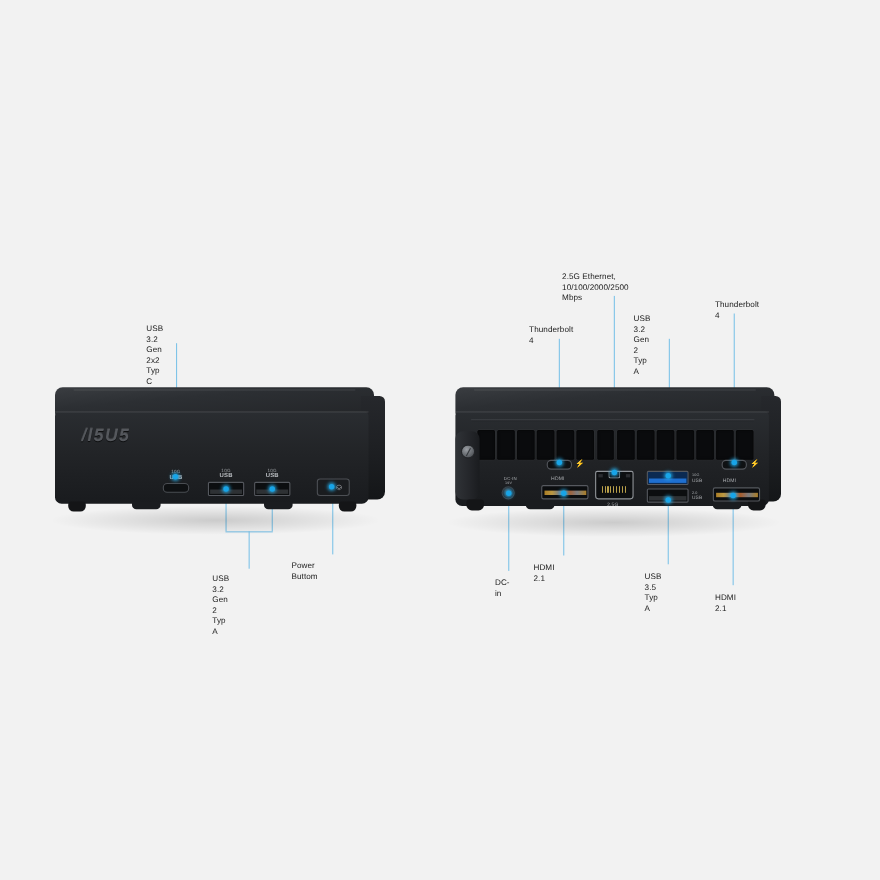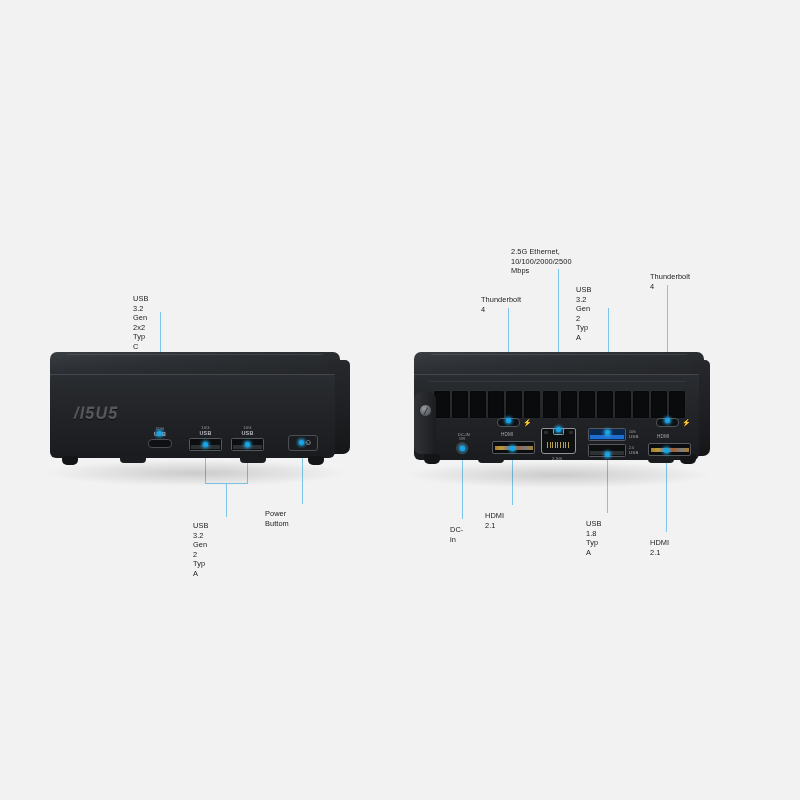--- a/index.html
+++ b/index.html
@@ -265,21 +265,21 @@
 
     <div class="top-plate" style="left:50px; top:352px; width:290px; height:26px;"></div>
     <div class="side" style="left:328px; top:360px; width:22px; height:94px;"></div>
     <div class="face" style="left:50px; top:374px; width:285px; height:84px;"></div>
 
     <div class="foot round" style="left:62px; top:456px; width:16px; height:9px;"></div>
     <div class="foot" style="left:120px; top:456px; width:26px; height:7px;"></div>
     <div class="foot" style="left:240px; top:456px; width:26px; height:7px;"></div>
     <div class="foot round" style="left:308px; top:456px; width:16px; height:9px;"></div>
 
-    <div class="asus-logo" style="left:74px; top:405px;">/l5U5</div>
+    <div class="asus-logo" style="left:74px; top:388px;">/l5U5</div>
 
     <div class="porttext" style="left:146px; top:426px; width:28px;">10G</div>
     <div class="porttext big" style="left:146px; top:431px; width:28px;">USB</div>
     <div class="usbc" style="left:148px; top:439px; width:24px; height:9px;"></div>
     <div class="dot" style="left:157px; top:431px;"></div>
 
     <div class="porttext" style="left:192px; top:425px; width:27px;">10G</div>
     <div class="porttext big" style="left:192px; top:430px; width:27px;">USB</div>
     <div class="usba" style="left:189px; top:438px; width:33px; height:13px;">
       <div class="tongue"></div>
@@ -313,21 +313,21 @@
 
     <div class="label lft" style="left:650px; top:272px;">Thunderbolt 4</div>
     <div class="lead v" style="left:667px; top:285px; height:135px;"></div>
 
     <div class="label lft" style="left:450px; top:525px;">DC-in</div>
     <div class="lead v" style="left:462px; top:455px; height:64px;"></div>
 
     <div class="label lft" style="left:485px; top:511px;">HDMI 2.1</div>
     <div class="lead v" style="left:512px; top:460px; height:45px;"></div>
 
-    <div class="label lft" style="left:586px; top:519px;">USB 1.8
+    <div class="label lft" style="left:586px; top:519px;">USB 3.5
 Typ A</div>
     <div class="lead v" style="left:607px; top:460px; height:53px;"></div>
 
     <div class="label lft" style="left:650px; top:538px;">HDMI 2.1</div>
     <div class="lead v" style="left:666px; top:462px; height:70px;"></div>
 
     <div class="groundshadow" style="left:408px; top:462px; width:300px; height:26px;"></div>
 
     <div class="top-plate" style="left:414px; top:352px; width:290px; height:26px;"></div>
     <div class="side" style="left:692px; top:360px; width:18px; height:96px;"></div>

